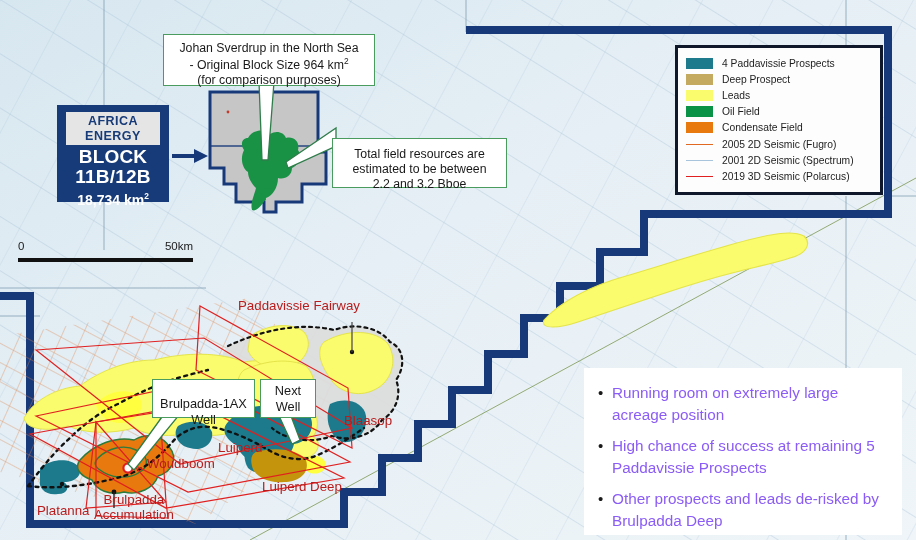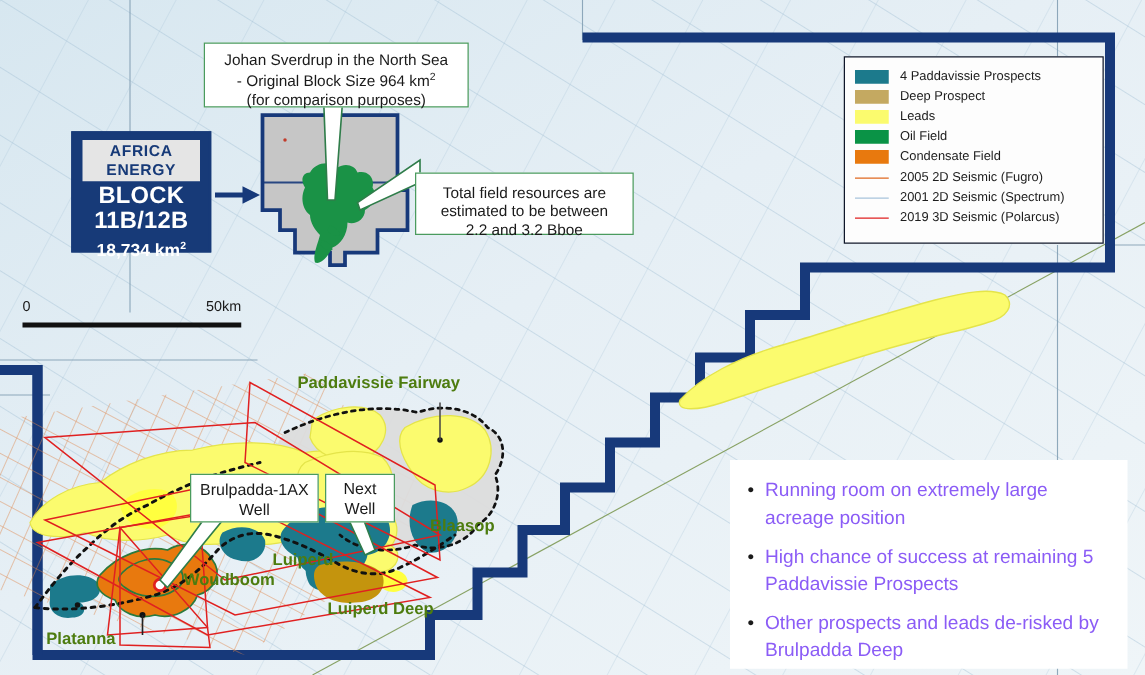--- a/index.html
+++ b/index.html
@@ -33,39 +33,39 @@
     color:#173a78;font-weight:bold;font-size:12.5px;line-height:15px;
     padding-top:2px;box-sizing:border-box;letter-spacing:.5px;
   }
   #ae-block{font-weight:bold;font-size:19px;line-height:20px;letter-spacing:.2px;}
   #ae-area{font-weight:bold;font-size:14px;line-height:17px;margin-top:1px;}
   #ae-area sup{font-size:.6em;vertical-align:super;}
 
   
   #legend{
     position:absolute;left:675px;top:45px;width:208px;height:150px;
-    background:#fdfdfd;border:1px solid #0f172a;box-sizing:border-box;
+    background:#fdfdfd;border:3px solid #0f172a;box-sizing:border-box;
     padding:7px 8px 4px 8px;
   }
   .lg-row{display:flex;align-items:center;height:16.2px;}
   .lg-sw{width:27px;height:11px;margin-right:9px;flex:0 0 auto;}
   .lg-line{width:27px;height:0;border-top-width:1.8px;border-top-style:solid;margin-right:9px;flex:0 0 auto;}
   .lg-txt{font-size:10.3px;color:#1d1d1d;white-space:nowrap;}
 
   
   #bullets{
     position:absolute;left:584px;top:368px;width:318px;height:167px;
     background:#ffffff;box-sizing:border-box;padding:14px 16px 6px 14px;
   }
   .blt{display:flex;margin-bottom:9px;}
   .blt-dot{width:14px;flex:0 0 auto;font-size:15px;line-height:22px;color:#1a1a1a;}
   .blt-txt{font-size:15.3px;line-height:22px;color:#8b5cf6;}
 
   
-  .mlabel{position:absolute;font-size:13.3px;font-weight:bold;color:#4d7c0f;white-space:nowrap;}
+  .mlabel{position:absolute;font-size:13.3px;font-weight:normal;color:#b91c1c;white-space:nowrap;}
   .mlabel.c2{line-height:15px;text-align:center;}
 
   
   #scalebar{position:absolute;left:18px;top:240px;width:175px;height:26px;}
   #scalebar .sb-bar{position:absolute;left:0;top:18px;width:175px;height:4px;background:#111;}
   #scalebar .sb-0{position:absolute;left:0px;top:0px;font-size:11.5px;color:#1a1a1a;}
   #scalebar .sb-50{position:absolute;right:0px;top:0px;font-size:11.5px;color:#1a1a1a;}
 </style>
 </head>
 <body>
@@ -314,36 +314,40 @@
     <div><span>- Original Block Size 964 km</span><sup>2</sup></div>
     <div>(for comparison purposes)</div>
   </div>
 
   <div class="callout" style="left:332px;top:114px;width:175px;height:50px;padding-top:8px;font-size:12.3px;">
     <div>Total field resources are</div>
     <div>estimated to be between</div>
     <div>2.2 and 3.2 Bboe</div>
   </div>
 
-  <div class="callout" style="left:152px;top:355px;width:103px;height:39px;padding-top:4px;font-size:12.8px;">
+  <div class="callout" style="left:152px;top:355px;width:103px;height:39px;padding-top:16px;font-size:12.8px;">
     <div>Brulpadda-1AX</div>
     <div>Well</div>
   </div>
 
   <div class="callout" style="left:260px;top:355px;width:56px;height:39px;padding-top:3px;font-size:12.8px;">
     <div>Next</div>
     <div>Well</div>
   </div>
 
   <div class="mlabel" style="left:238px;top:298px;">Paddavissie Fairway</div>
   <div class="mlabel" style="left:344px;top:413px;">Blaasop</div>
   <div class="mlabel" style="left:218px;top:440px;">Luiperd</div>
   <div class="mlabel" style="left:262px;top:479px;">Luiperd Deep</div>
   <div class="mlabel" style="left:147px;top:456px;">Woudboom</div>
   <div class="mlabel" style="left:37px;top:503px;">Platanna</div>
+  <div class="mlabel c2" style="left:94px;top:492px;">
+    <div>Brulpadda</div>
+    <div>Accumulation</div>
+  </div>
 
   <div id="legend">
     <div id="legend-rows">
         <div class="lg-row">
           <div class="lg-sw" style="background: rgb(28, 122, 140);"></div>
           <div class="lg-txt">4 Paddavissie Prospects</div>
         </div>
         <div class="lg-row">
           <div class="lg-sw" style="background: rgb(196, 169, 97);"></div>
           <div class="lg-txt">Deep Prospect</div>

